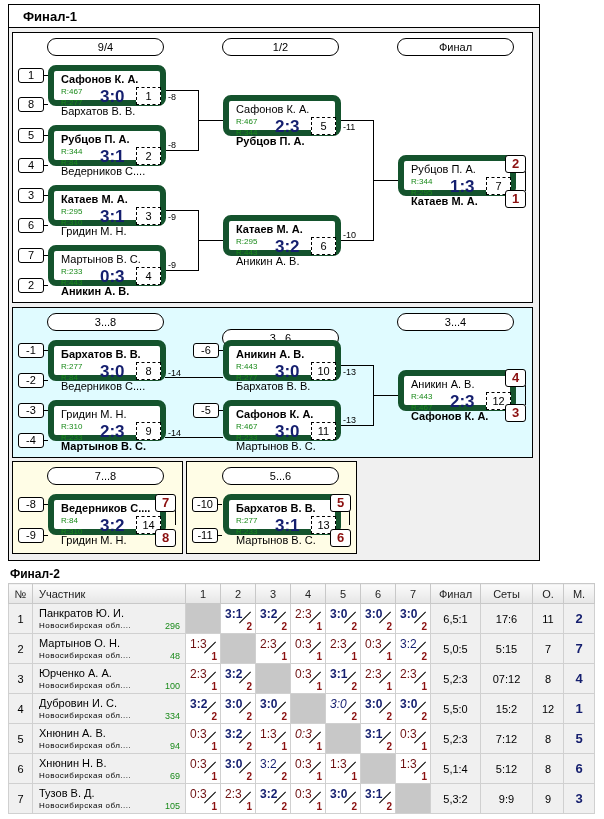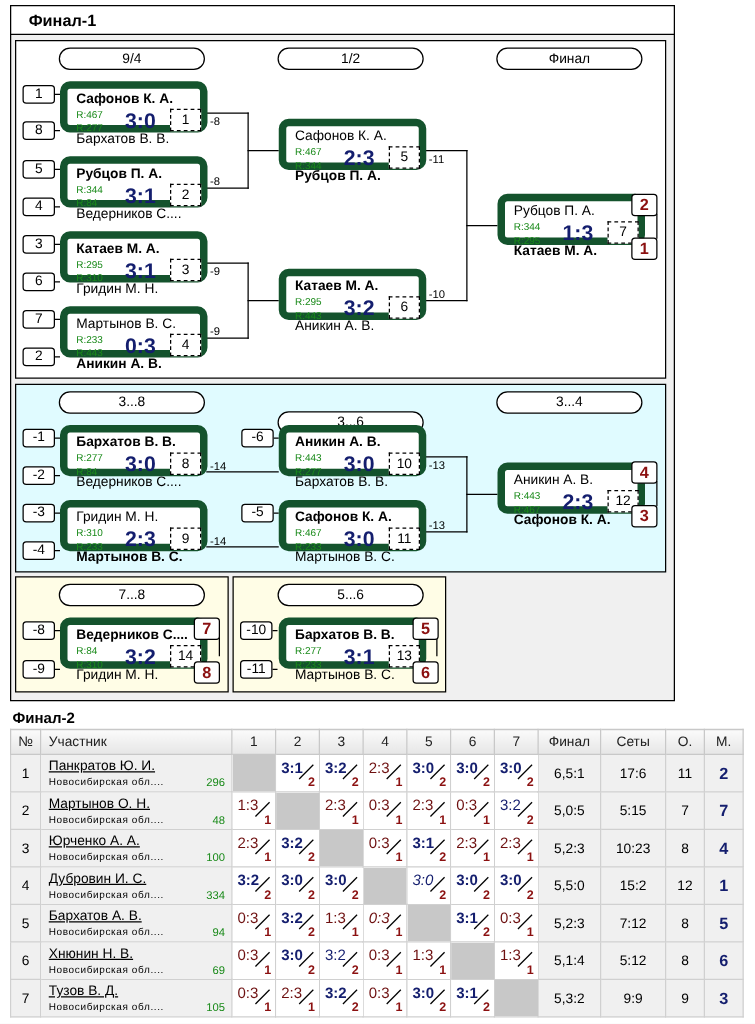--- a/index.html
+++ b/index.html
@@ -26,21 +26,21 @@
   .place { width:21px; height:18px; border:1px solid #000; border-radius:3px; background:#fff; font-size:13px; font-weight:bold; color:#8b1010; text-align:center; line-height:16px; }
   .hl { height:1px; background:#000; }
   .vl { width:1px; background:#000; }
   .lose { font-size:9px; }
   #t2title { left:10px; top:567px; font-size:12px; font-weight:bold; }
   table { position:absolute; left:8px; top:583px; border-collapse:collapse; font-size:11px; }
   th { background:linear-gradient(#fafafa,#e6e6e6); font-weight:normal; height:20px; border:1px solid #c8c8c8; color:#222; }
   td { border:1px solid #d0d0d0; height:30px; padding:0; }
   td.num { background:#f0f0f0; text-align:center; width:24px; }
   td.name { background:#f0f0f0; width:153px; position:relative; }
-  td.name .nm { position:absolute; left:6px; top:3px; font-size:11px;text-decoration:underline; }
+  td.name .nm { position:absolute; left:6px; top:3px; font-size:11px; }
   td.name .reg { position:absolute; left:6px; top:17px; font-size:8px; letter-spacing:0.5px; }
   td.name .rt { position:absolute; right:5px; top:17px; font-size:9px; color:#1a8a1a; }
   td.cell { width:35px; background:#fff; position:relative; }
   td.diag { background:#c8c8c8; }
   .sc { position:absolute; left:4px; top:3px; font-size:12px; color:#6e1010; }
   .sc.win { color:#141e6e; font-weight:bold; }
   .sc.blue { color:#141e6e; }
   .sc.it { font-style:italic; }
   .slash { position:absolute; left:16px; top:13px; width:16px; height:1px; background:#000; transform:rotate(-45deg); transform-origin:center; }
   .pts { position:absolute; right:3px; bottom:1px; font-size:10px; font-weight:bold; color:#8b1010; }
@@ -403,21 +403,21 @@
           <span class="sc">2:3</span>
           <span class="slash"></span>
           <span class="pts">1</span>
         </td>
         <td class="cell">
           <span class="sc">2:3</span>
           <span class="slash"></span>
           <span class="pts">1</span>
         </td>
         <td class="stat">5,2:3</td>
-        <td class="stat">10:23</td>
+        <td class="stat">07:12</td>
         <td class="stat">8</td>
         <td class="place-cell">4</td>
       </tr>
       <tr>
         <td class="num">4</td>
         <td class="name">
           <span class="nm">Дубровин И. С.</span>
           <span class="reg">Новосибирская обл....</span>
           <span class="rt">334</span>
         </td>
@@ -453,21 +453,21 @@
           <span class="pts">2</span>
         </td>
         <td class="stat">5,5:0</td>
         <td class="stat">15:2</td>
         <td class="stat">12</td>
         <td class="place-cell">1</td>
       </tr>
       <tr>
         <td class="num">5</td>
         <td class="name">
-          <span class="nm">Бархатов А. В.</span>
+          <span class="nm">Хнюнин А. В.</span>
           <span class="reg">Новосибирская обл....</span>
           <span class="rt">94</span>
         </td>
         <td class="cell">
           <span class="sc">0:3</span>
           <span class="slash"></span>
           <span class="pts">1</span>
         </td>
         <td class="cell">
           <span class="sc win">3:2</span>

